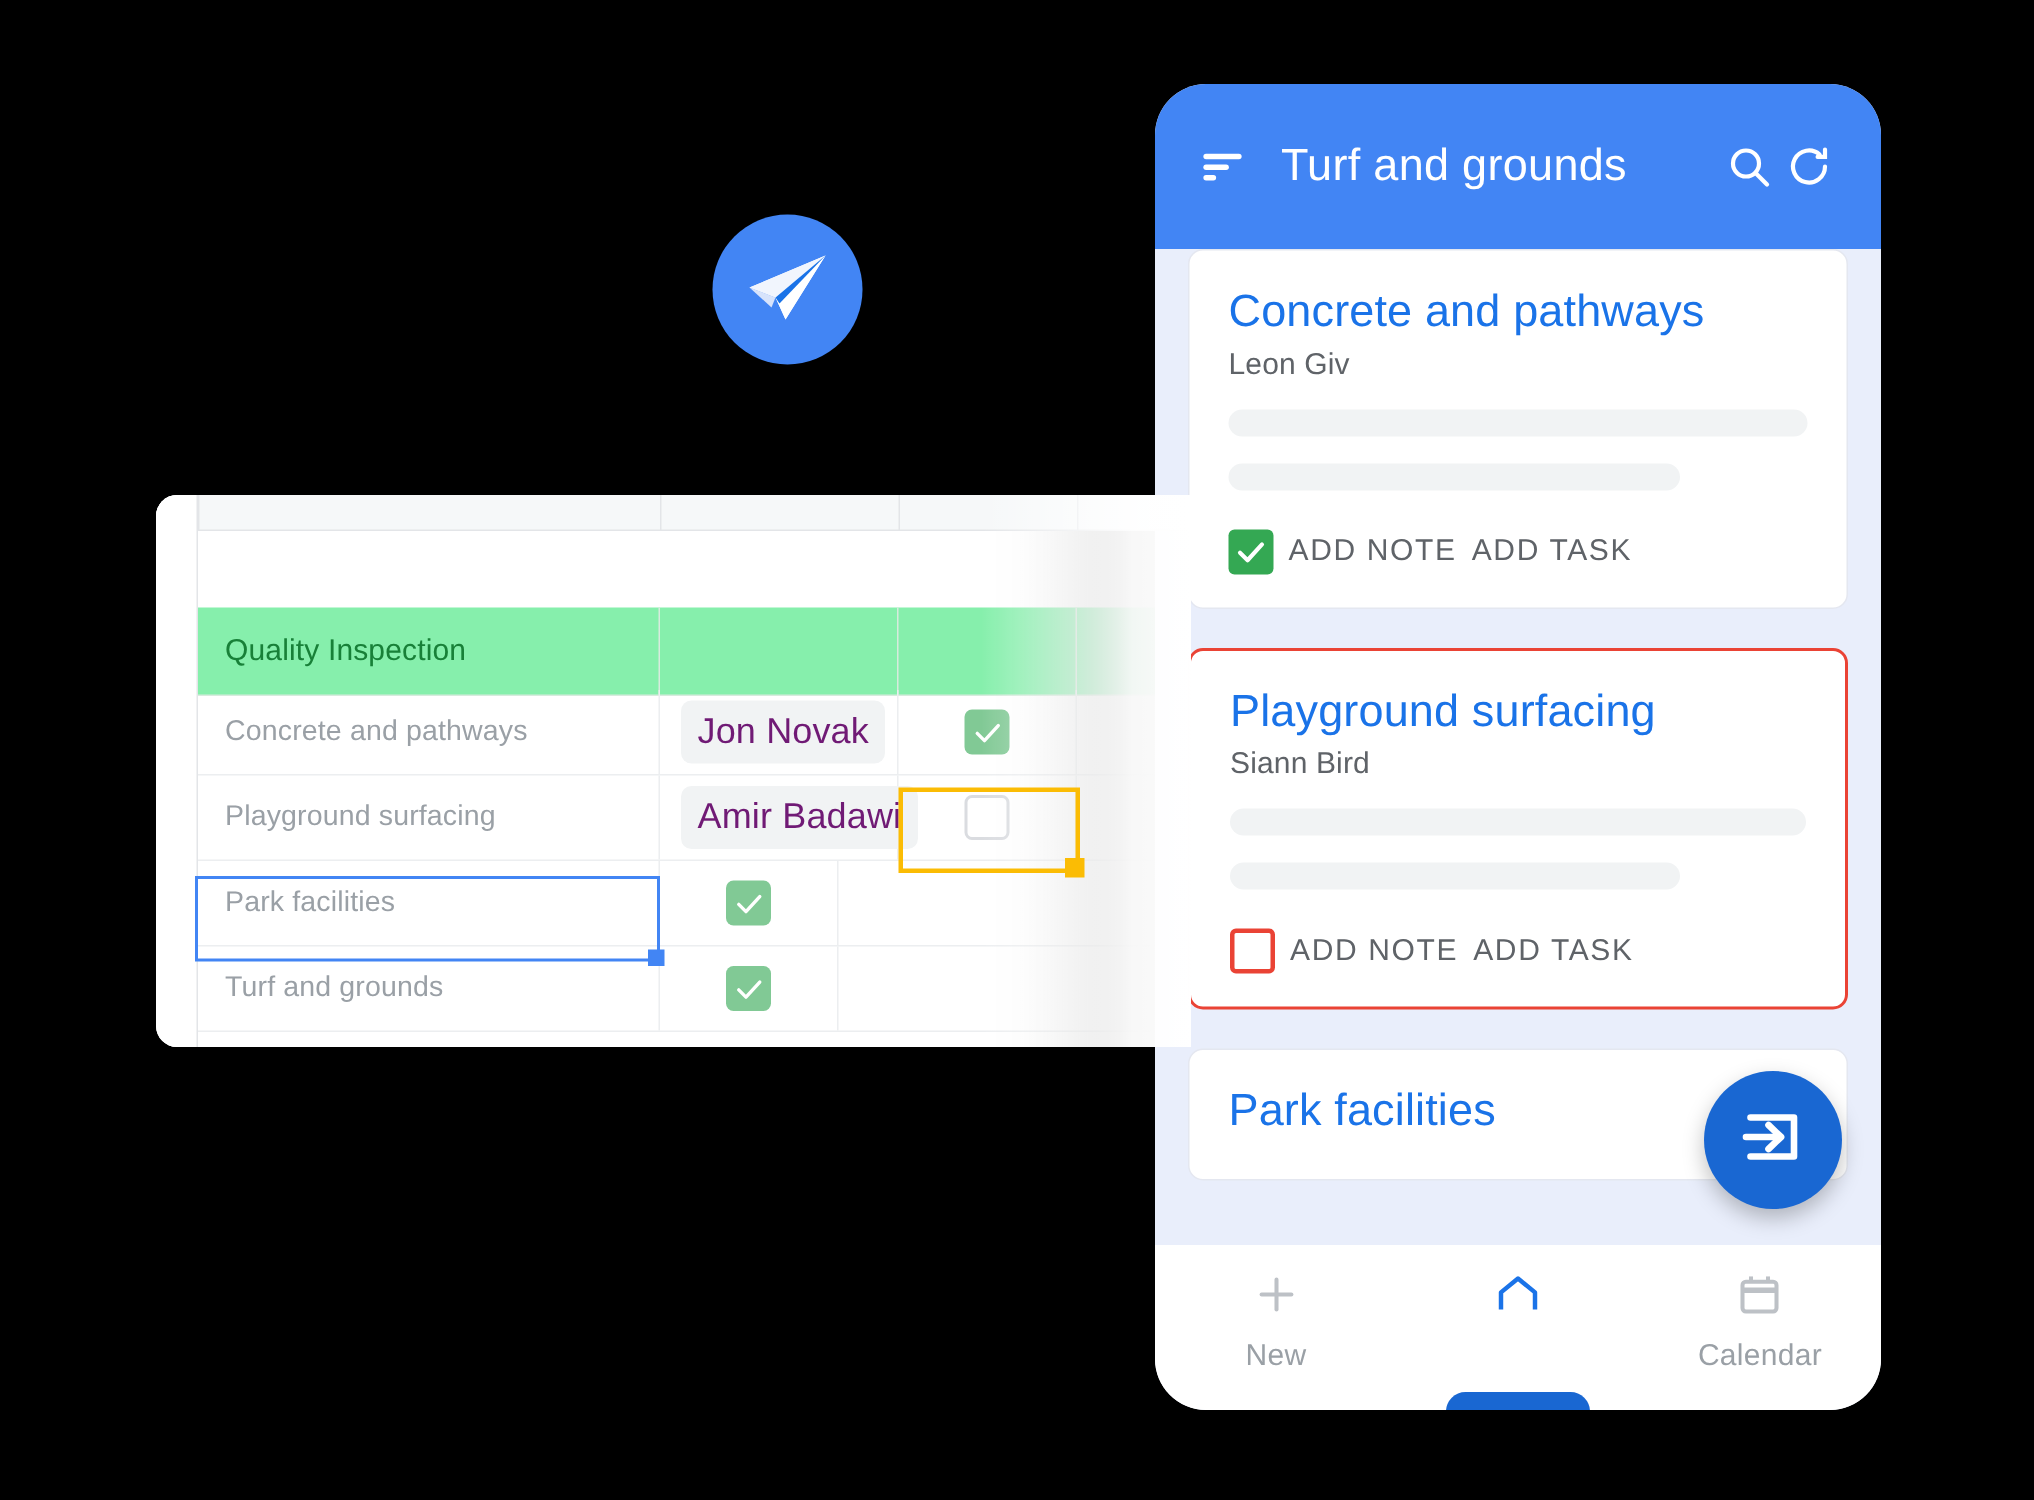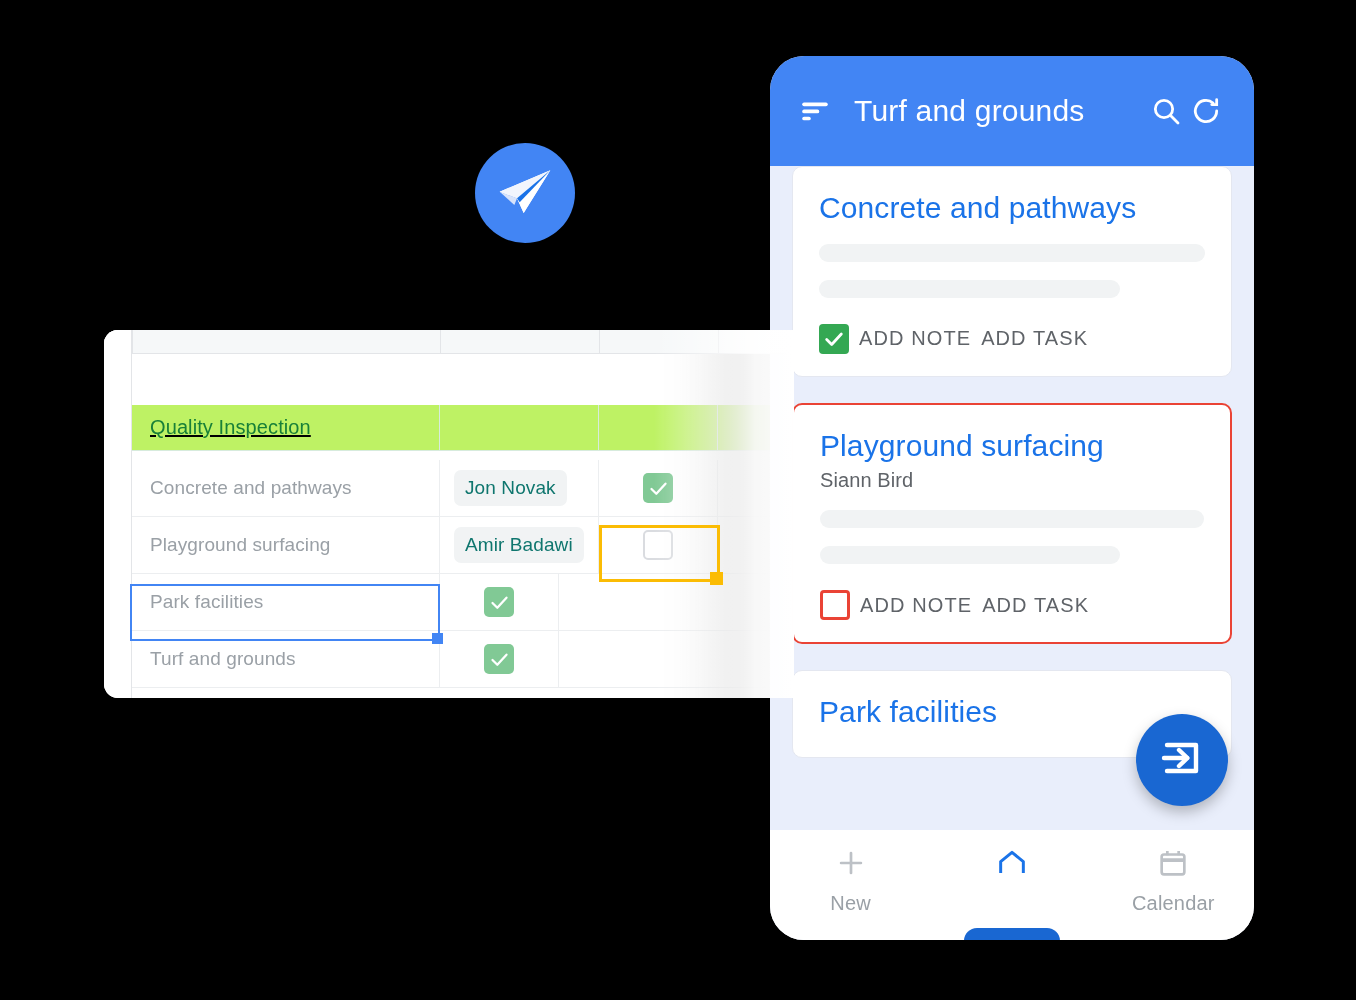--- a/index.html
+++ b/index.html
@@ -55,30 +55,30 @@
   .srow .cA { width:308px; height:100%; display:flex; align-items:center; padding-left:18px;
               border-right:1px solid #eceef0; }
   .srow .cB { width:159px; height:100%; display:flex; align-items:center; padding-left:14px;
               border-right:1px solid #eceef0; }
   .srow .cC { width:119px; height:100%; display:flex; align-items:center; justify-content:center;
               border-right:1px solid #eceef0; }
   .srow .cD { flex:1; height:100%; }
 
   .title-row { top:24px; height:51px; }
   .title-row .titlecell { padding-left:18px; font-size:19px; color:#5f6368; letter-spacing:.1px;}
-  .green-row { top:75px; height:46px; background:#bef264; border-bottom:1px solid #d7ebdd;text-decoration:underline; }
+  .green-row { top:75px; height:59px; background:#86efac; border-bottom:1px solid #d7ebdd; }
   .green-row .gcell { padding-left:18px; font-size:20px; color:#188038; font-weight:400; letter-spacing:.1px;}
 
   .drow { height:57px; }
   .r1 { top:130px; } .r2 { top:187px; } .r3 { top:244px; } .r4 { top:301px; }
 
   .task-txt { font-size:19px; color:#9aa0a6; letter-spacing:.1px; white-space:nowrap; }
   .chip {
     display:inline-block; background:#f1f3f4; border-radius:7px;
-    padding:7px 11px; font-size:19px; color:#0f766e; white-space:nowrap; letter-spacing:.1px;
+    padding:7px 11px; font-size:24px; color:#701a75; white-space:nowrap; letter-spacing:.1px;
   }
   .cb-on {
     width:30px; height:30px; border-radius:5px; background:#81c995;
     display:flex; align-items:center; justify-content:center;
   }
   .cb-on svg { width:21px; height:21px; }
   .cb-off { width:30px; height:30px; border-radius:5px; border:2px solid #dadce0; background:#fff; }
 
   
   #selBlue {
@@ -278,20 +278,21 @@
             <path d="M20 12a8 8 0 1 1-2.7-6"></path>
             <path d="M20 3.5 L20 7.2 L16.3 7.2"></path>
           </svg>
       </span>
     </div>
 
     <div id="scroll">
 
       <div class="card plain">
         <div class="card-title">Concrete and pathways</div>
+        <div class="card-sub">Leon Giv</div>
         <div class="ph long"></div>
         <div class="ph short"></div>
         <div class="card-actions">
           <span class="mini-on">
             <svg viewBox="0 0 24 24">
                 <path d="M4 12.5 L9.5 18 L20 6.5" fill="none" stroke="#fff" stroke-width="3" stroke-linecap="round" stroke-linejoin="round"></path>
               </svg>
           </span>
           <span class="act">ADD NOTE</span>
           <span class="act">ADD TASK</span>

